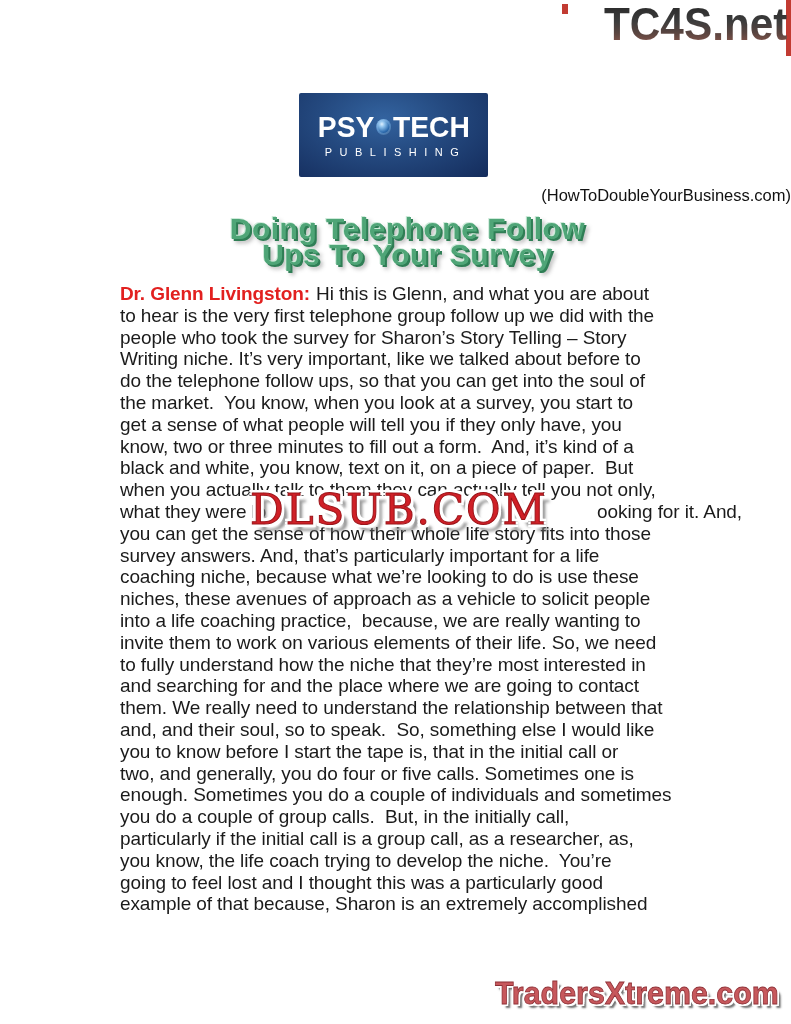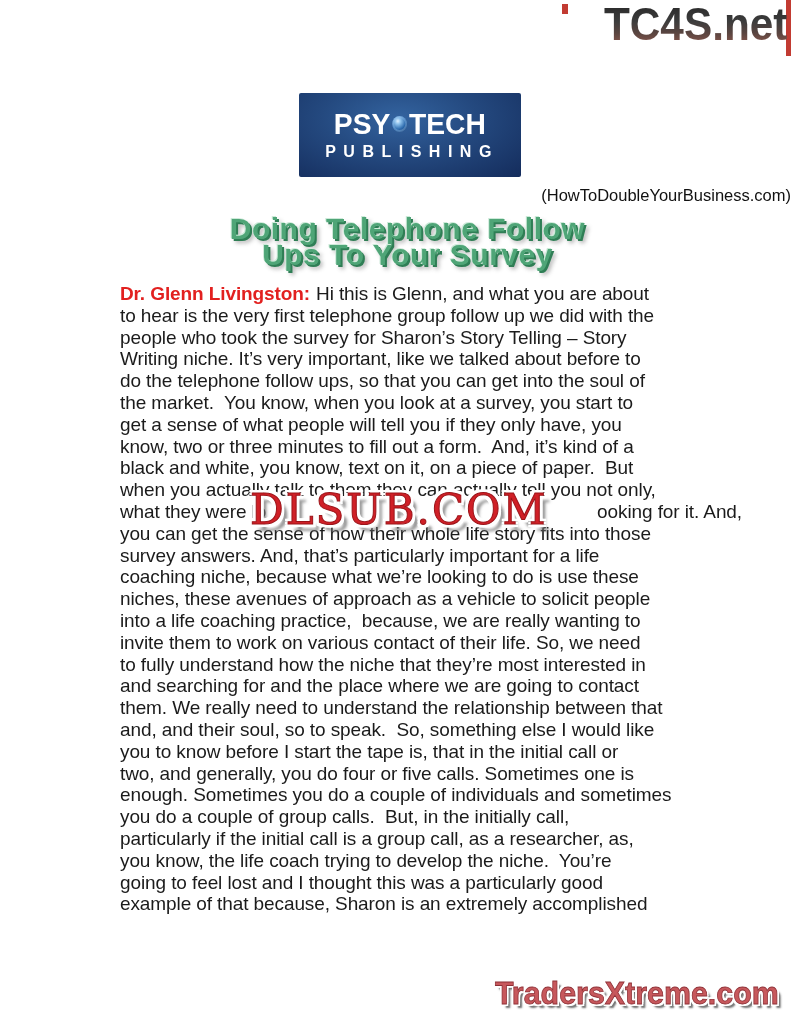--- a/index.html
+++ b/index.html
@@ -14,35 +14,35 @@
     font-weight:bold; font-size:46px; letter-spacing:0px;
     transform:scaleX(0.92); transform-origin:100% 0;
     background:linear-gradient(180deg,#282828 5%,#3d3d3d 45%,#5a4540 70%,#8a564c 95%);
     -webkit-background-clip:text; background-clip:text; color:transparent;
   }
   .red-chip  { position:absolute; left:562px; top:4px; width:6px; height:10px; background:#c23b32; }
   .red-strip { position:absolute; right:0; top:0; width:5px; height:56px; background:#c23b32; }
 
   
   .pub-logo {
-    position:absolute; left:299px; top:93px; width:222px; height:84px;
+    position:absolute; left:299px; top:93px; width:189px; height:84px;
     background:radial-gradient(ellipse at 45% 30%, #33639f 0%, #24497f 45%, #142c5c 100%);
     display:flex; flex-direction:column; align-items:center; justify-content:center;
     color:#ffffff; border-radius:2px;
   }
   .pub-name {
     display:flex; align-items:center; font-weight:bold; font-size:30px;
     transform:scaleX(0.94); letter-spacing:0px; line-height:1;
   }
   .orb {
     width:16px; height:16px; border-radius:50%; margin:0 2px;
     background:radial-gradient(circle at 38% 32%, #dff0ff 0%, #8fc2ec 20%, #2d6bae 55%, #0a2550 100%);
     box-shadow: inset 0 0 0 2px rgba(160,200,240,0.35);
   }
-  .pub-sub { font-size:16px; letter-spacing:7.5px; margin-top:4px; text-indent:4px; font-weight:bold; }
+  .pub-sub { font-size:11px; letter-spacing:7.5px; margin-top:4px; text-indent:4px; font-weight:normal; }
 
   .caption {
     position:absolute; top:186px; left:0; width:100%; text-align:right;
     font-size:16.5px; color:#111111;
   }
 
   .doc-title {
     position:absolute; top:216px; left:12px; width:100%; text-align:center;
     font-weight:bold; font-size:30px; line-height:26px; letter-spacing:0.5px;
     color:#4fa577;
@@ -120,21 +120,21 @@
     <div class="t-line">when you actually talk to them they can actually tell you not only,</div>
     <div class="t-split">
       <span>what they were lo</span>
       <span>ooking for it. And,</span>
     </div>
     <div class="t-line">you can get the sense of how their whole life story fits into those</div>
     <div class="t-line">survey answers. And, that’s particularly important for a life</div>
     <div class="t-line">coaching niche, because what we’re looking to do is use these</div>
     <div class="t-line">niches, these avenues of approach as a vehicle to solicit people</div>
     <div class="t-line">into a life coaching practice,  because, we are really wanting to</div>
-    <div class="t-line">invite them to work on various contact of their life. So, we need</div>
+    <div class="t-line">invite them to work on various elements of their life. So, we need</div>
     <div class="t-line">to fully understand how the niche that they’re most interested in</div>
     <div class="t-line">and searching for and the place where we are going to contact</div>
     <div class="t-line">them. We really need to understand the relationship between that</div>
     <div class="t-line">and, and their soul, so to speak.  So, something else I would like</div>
     <div class="t-line">you to know before I start the tape is, that in the initial call or</div>
     <div class="t-line">two, and generally, you do four or five calls. Sometimes one is</div>
     <div class="t-line">enough. Sometimes you do a couple of individuals and sometimes</div>
     <div class="t-line">you do a couple of group calls.  But, in the initially call,</div>
     <div class="t-line">particularly if the initial call is a group call, as a researcher, as,</div>
     <div class="t-line">you know, the life coach trying to develop the niche.  You’re</div>

